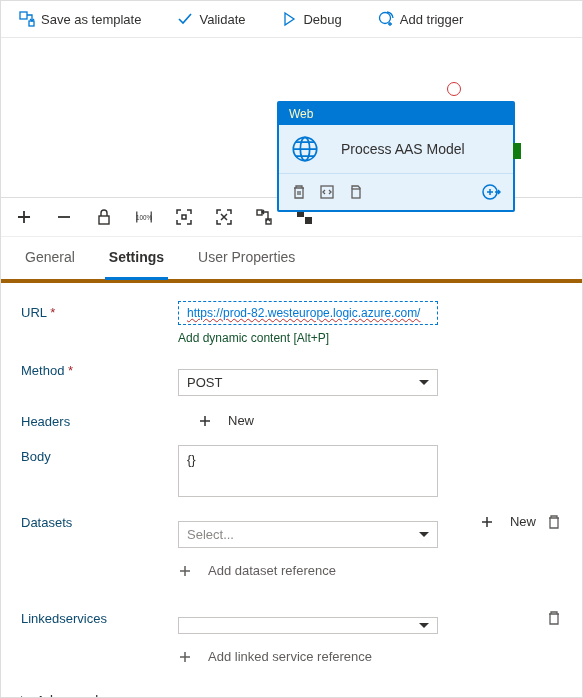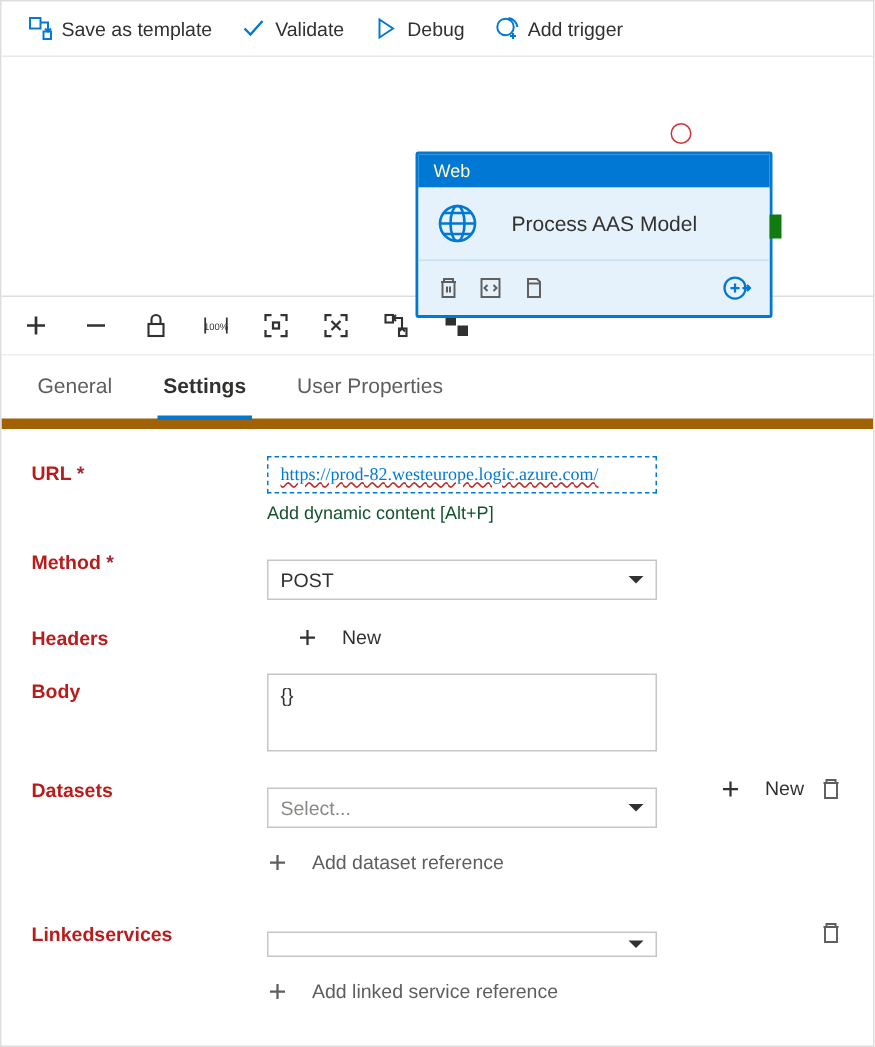--- a/index.html
+++ b/index.html
@@ -1,50 +1,50 @@
 <!DOCTYPE html>
 <html><head>
   <meta charset="utf-8">
   <style>
     * { box-sizing: border-box; margin: 0; padding: 0; font-family: "Segoe UI", -apple-system, sans-serif; }
     body { width: 583px; height: 698px; background: #fff; color: #323130; font-size: 13px; border: 1px solid #ddd; display: flex; flex-direction: column; overflow: hidden; }
     
-    .top-toolbar { display: flex; gap: 0; padding: 6px 8px; border-bottom: 1px solid #e8e8e8; }
+    .top-toolbar { display: flex; gap: 16px; padding: 6px 8px; border-bottom: 1px solid #e8e8e8; }
     .toolbar-btn { display: flex; align-items: center; gap: 6px; padding: 4px 10px; background: transparent; border: none; cursor: pointer; color: #323130; font-size: 13px; }
     .toolbar-btn svg, .toolbar-btn .icon-ph { width: 16px; height: 16px; color: #0078d4; }
     
     .canvas { flex: 0 0 160px; position: relative; background: #fff; border-bottom: 1px solid #ddd; }
     .red-circle { position: absolute; top: 44px; left: 446px; width: 14px; height: 14px; border: 1.5px solid #d13438; border-radius: 50%; }
     .node { position: absolute; top: 63px; left: 276px; width: 238px; border: 2px solid #0078d4; border-radius: 2px; background: #deecf9; }
     .node-header { background: #0078d4; color: #fef9c3; padding: 4px 10px; font-size: 12px; }
     .node-body { display: flex; align-items: center; gap: 22px; padding: 10px 12px; font-size: 14px; background: #e5f1fb; color: #323130; }
     .node-body .web-icon { width: 28px; height: 28px; color: #0078d4; }
     .node-footer { display: flex; align-items: center; gap: 12px; padding: 8px 12px; border-top: 1px solid #c7e0f4; background: #e5f1fb; }
     .node-footer .spacer { flex: 1; }
     .node-footer svg { width: 16px; height: 16px; color: #605e5c; cursor: pointer; }
     .node-footer svg.add { color: #0078d4; width: 20px; height: 20px; }
     .node-handle { position: absolute; right: -8px; top: 40px; width: 8px; height: 16px; background: #107c10; }
     
     .icons-toolbar { display: flex; gap: 22px; padding: 10px 14px; border-bottom: 1px solid #eee; align-items: center; }
     .icons-toolbar svg { width: 18px; height: 18px; cursor: pointer; color: #323130; }
     
     .mini-handle { align-self: flex-end; margin-right: 44px; width: 18px; height: 4px; background: #605e5c; }
     
-    .tabs { display: flex; gap: 26px; padding: 0 20px; border-bottom: 7px solid #a16207; }
+    .tabs { display: flex; gap: 26px; padding: 0 20px; border-bottom: 4px solid #a16207; }
     .tab { padding: 12px 4px; cursor: pointer; color: #605e5c; border-bottom: 3px solid transparent; margin-bottom: -1px; font-size: 14px; }
     .tab.active { color: #323130; font-weight: 600; border-bottom-color: #0078d4; }
     
     .form { padding: 18px 20px; display: flex; flex-direction: column; gap: 14px; }
     .row { display: flex; align-items: flex-start; gap: 12px; }
-    .label { width: 145px; padding-top: 4px; color: #b91c1c; font-size: 13px; font-weight: bold; }
+    .label { width: 145px; padding-top: 4px; color: #0c4a6e; font-size: 13px; }
     .req::after { content: " *"; color: #a4262c; }
     .field { flex: 1; display: flex; flex-direction: column; gap: 4px; }
     .side-actions { display: flex; align-items: center; gap: 10px; }
     
-    .url-input { border: 1px dashed #0078d4; padding: 4px 8px; color: #0078d4; font-size: 12px; width: 260px; background: #fff; text-decoration: underline; text-decoration-color: #c02b2b; text-decoration-style: wavy; text-decoration-thickness: 1px; font-family: Liberation Serif, serif; }
+    .url-input { border: 1px dashed #0078d4; padding: 4px 8px; color: #0078d4; font-size: 12px; width: 260px; background: #fff; text-decoration: underline; text-decoration-color: #c02b2b; text-decoration-style: wavy; text-decoration-thickness: 1px; }
     .link-text { color: #14532d; font-size: 12px; cursor: pointer; margin-top: 2px; }
     
     .select { border: 1px solid #c8c6c4; padding: 5px 8px; width: 260px; display: flex; justify-content: space-between; align-items: center; background: #fff; cursor: pointer; font-size: 13px; margin-top: 10px; }
     .select .caret { width: 0; height: 0; border-left: 5px solid transparent; border-right: 5px solid transparent; border-top: 5px solid #323130; }
     .select.placeholder { color: #8a8886; }
     
     .textarea { border: 1px solid #c8c6c4; padding: 6px 8px; height: 52px; width: 260px; color: #323130; font-size: 13px; }
     
     .text-btn { display: flex; align-items: center; gap: 16px; cursor: pointer; color: #605e5c; padding: 3px 0; font-size: 13px; }
     .text-btn.dark { color: #323130; font-weight: 500; }

